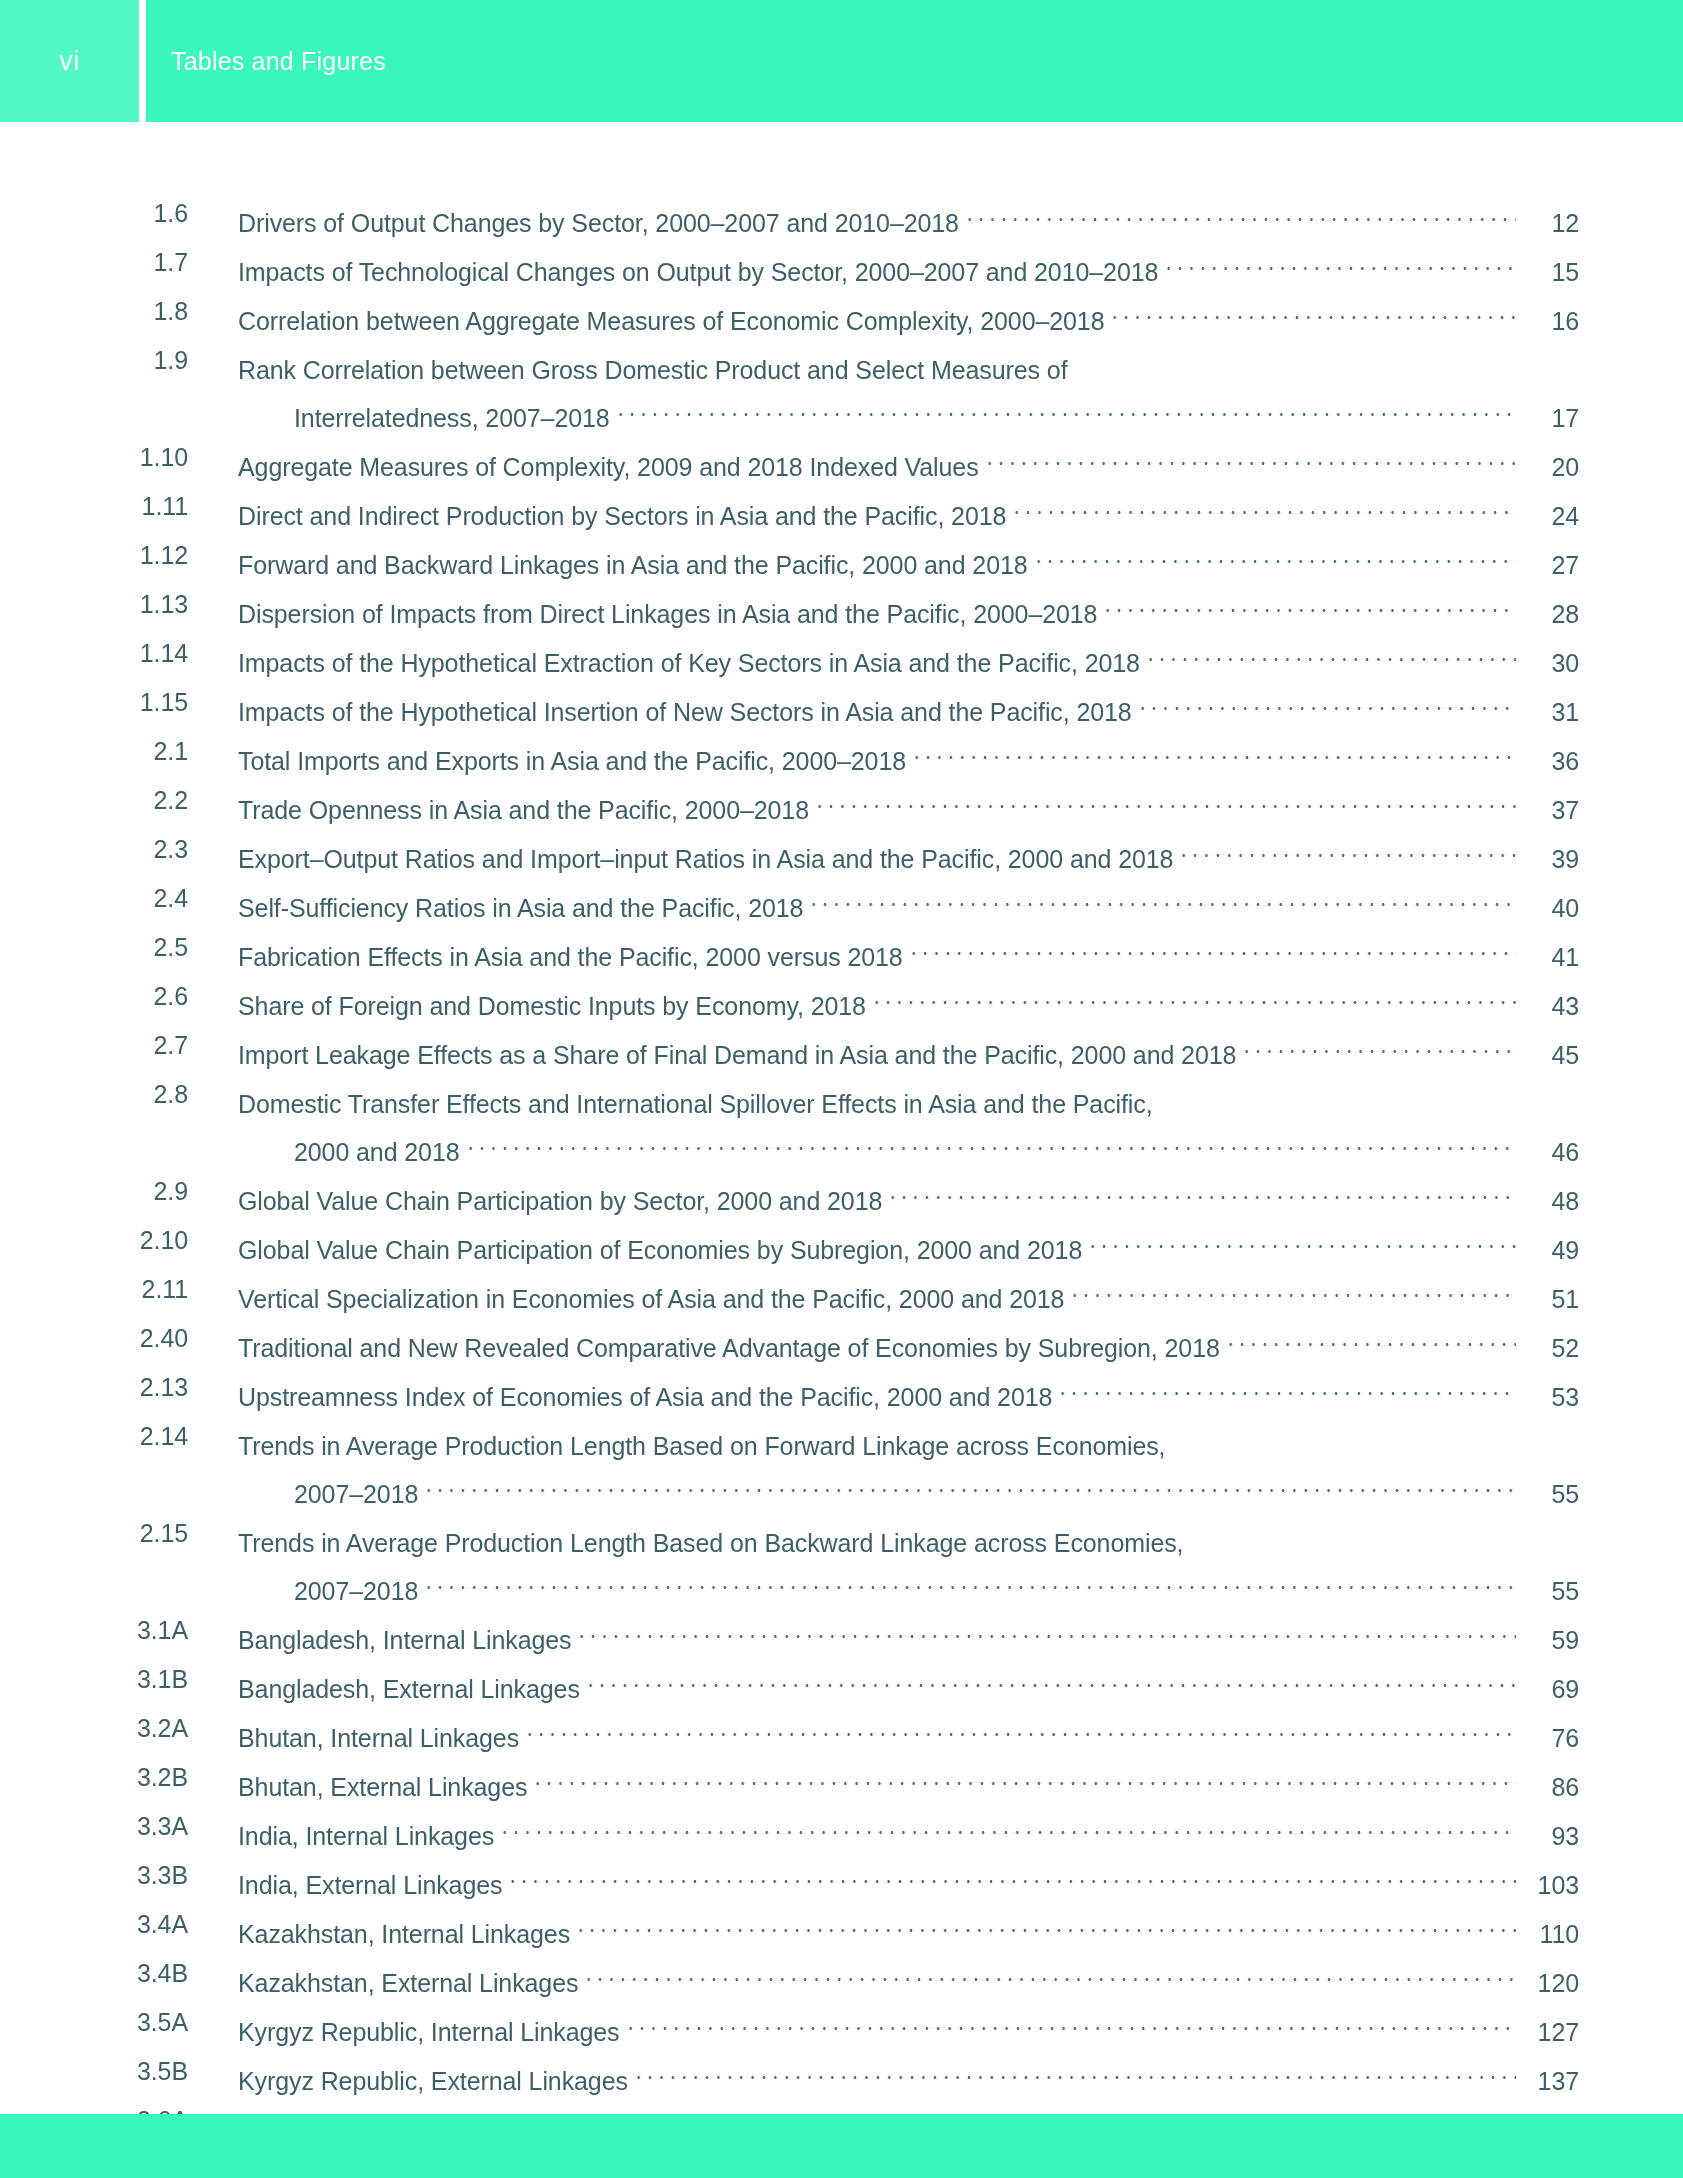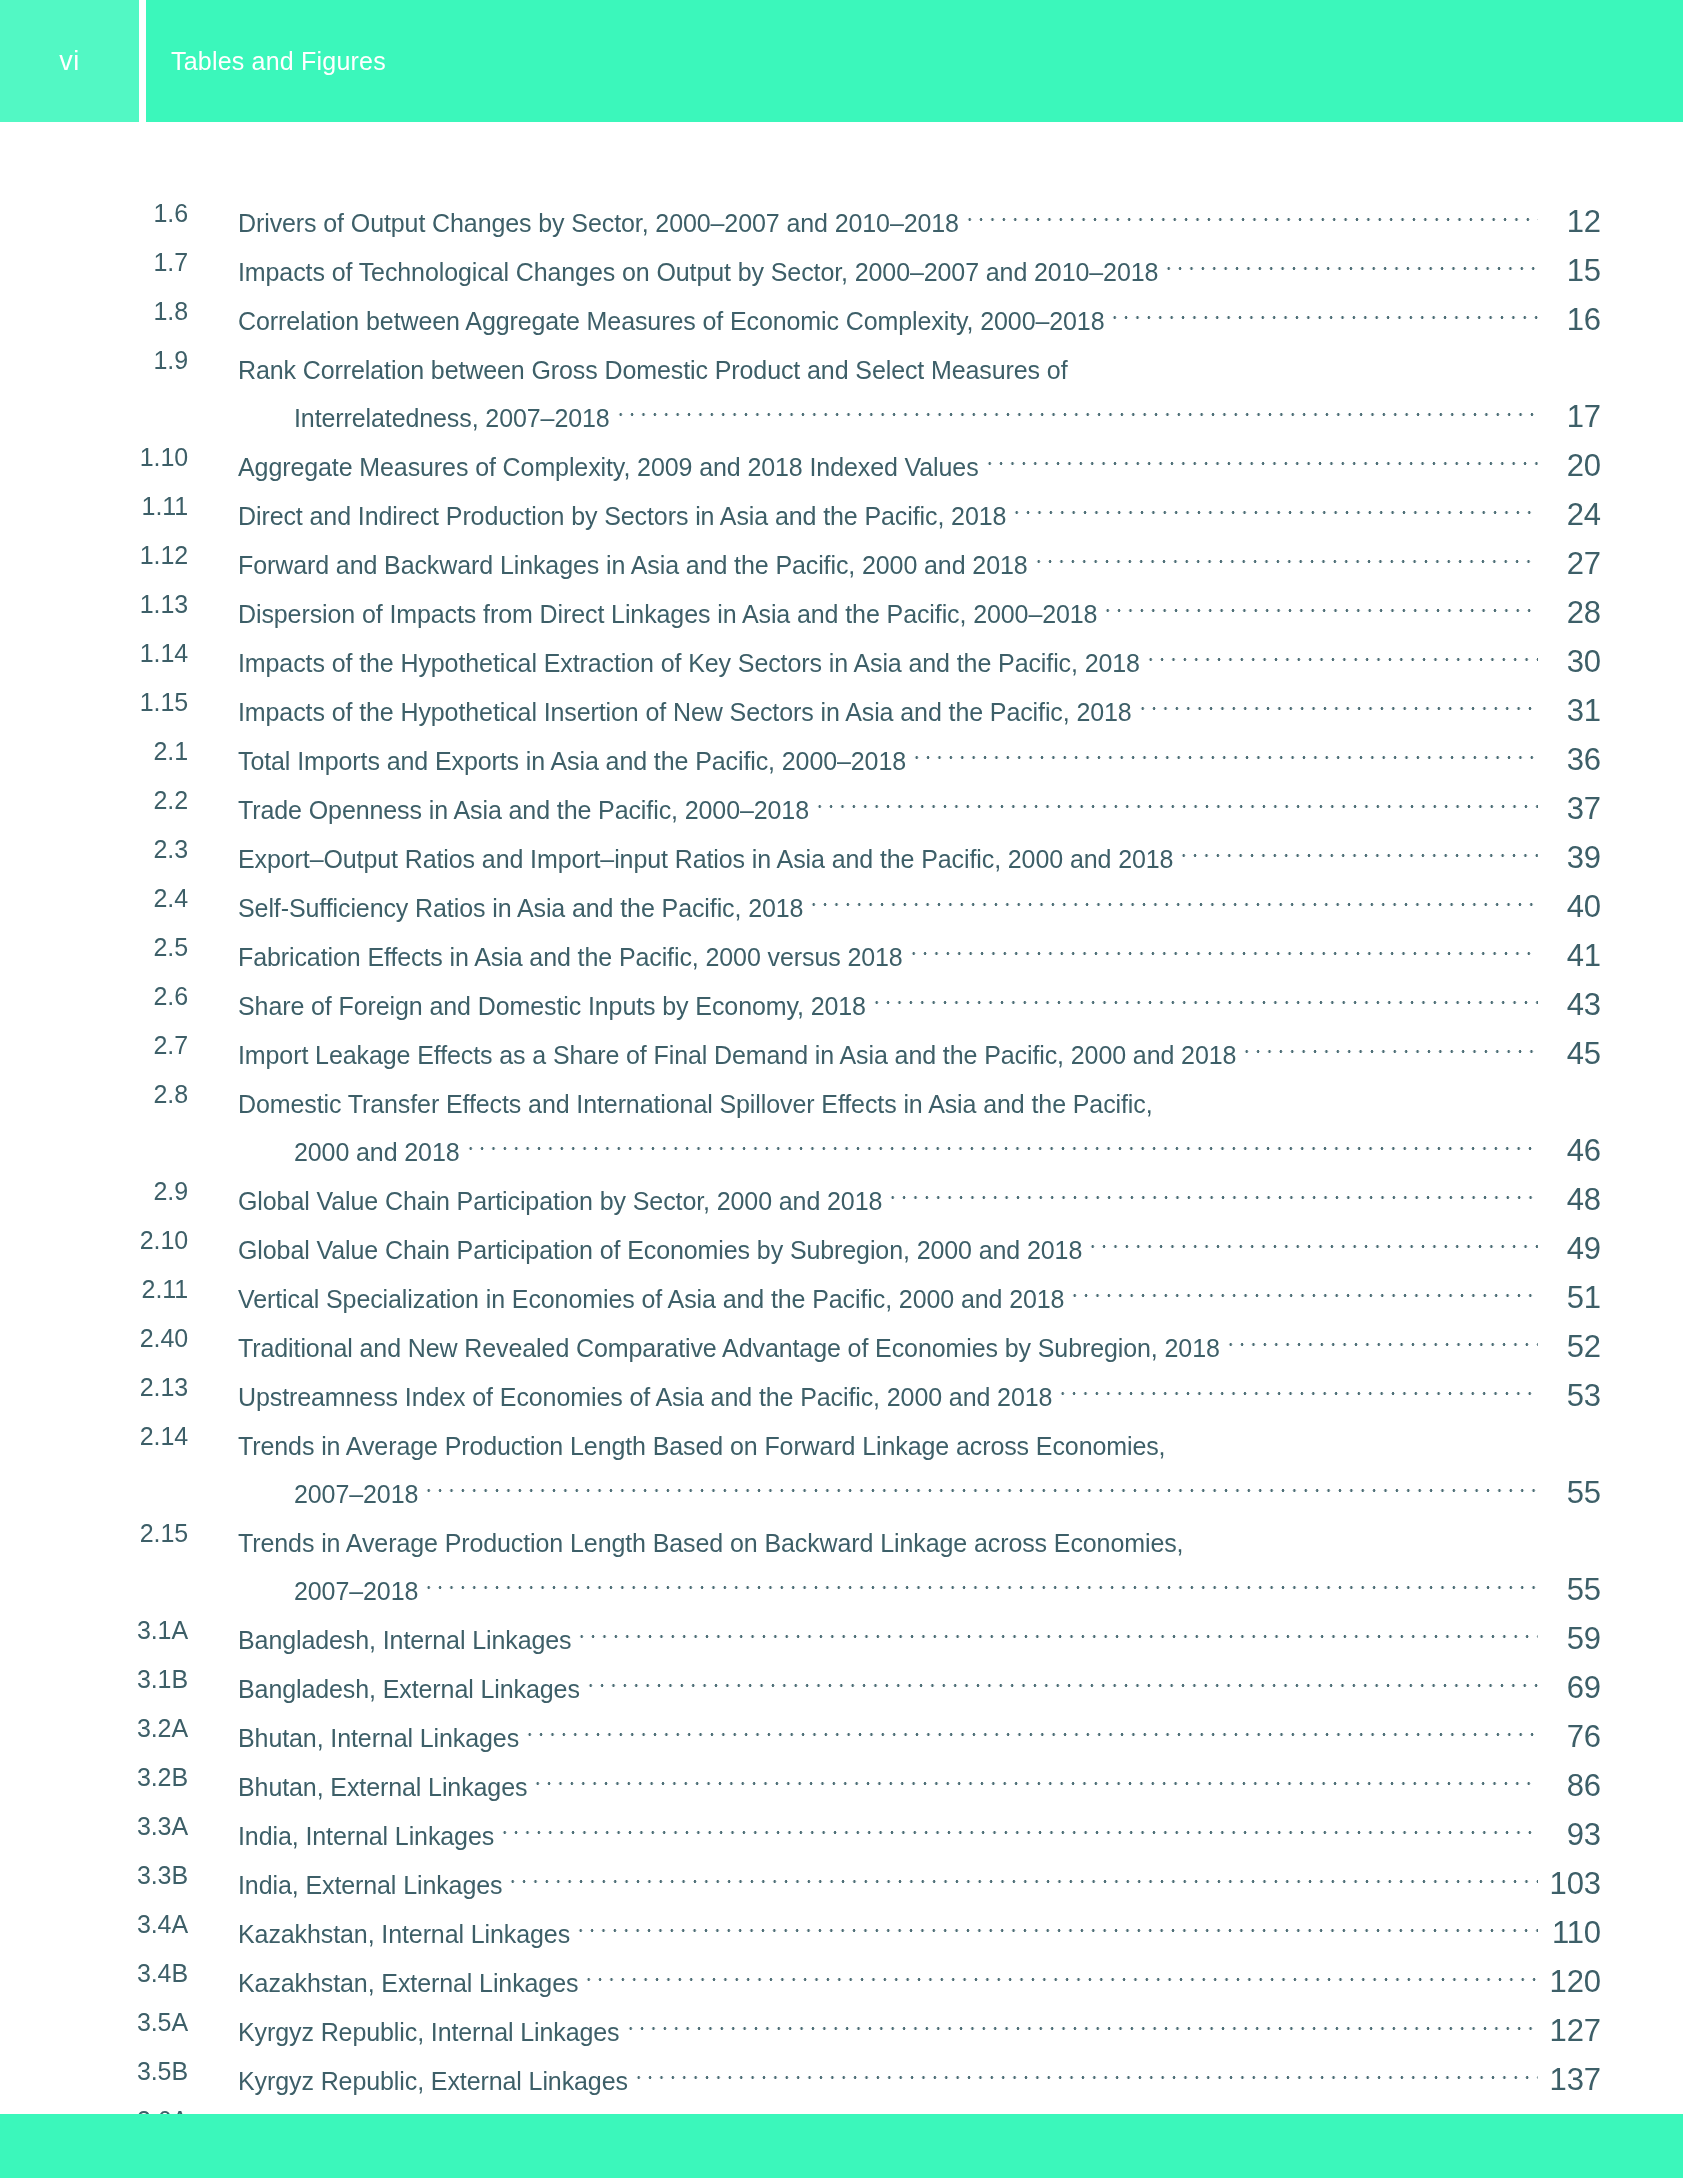--- a/index.html
+++ b/index.html
@@ -98,21 +98,21 @@
     color: #3d5f68;
     font-size: 25px;
     line-height: 38px;
     letter-spacing: -0.1px;
     font-family: "Liberation Sans", sans-serif;
   }
 
   .entry-body {
     flex: 1 1 auto;
     padding-left: 50px;
-    padding-right: 82px;
+    padding-right: 104px;
     position: relative;
   }
 
   .entry-line {
     display: flex;
     align-items: baseline;
     line-height: 38px;
     position: relative;
   }
   .entry-line.cont {
@@ -144,21 +144,21 @@
     height: 3px;
     background-image: radial-gradient(circle, #4d6e76 1.3px, rgba(0,0,0,0) 1.5px);
     background-size: 11.4px 3px;
     background-repeat: repeat-x;
     background-position: left bottom;
   }
   .leader.none::after { display: none; }
 
   .entry-page {
     color: #3d5f68;
-    font-size: 31px;
+    font-size: 25px;
     line-height: 38px;
     width: 59px;
     flex: 0 0 59px;
     text-align: right;
     font-family: "Liberation Sans", sans-serif;
     letter-spacing: -0.1px;
   }
   .entry-page.empty { visibility: hidden; }
 </style>
 </head>

